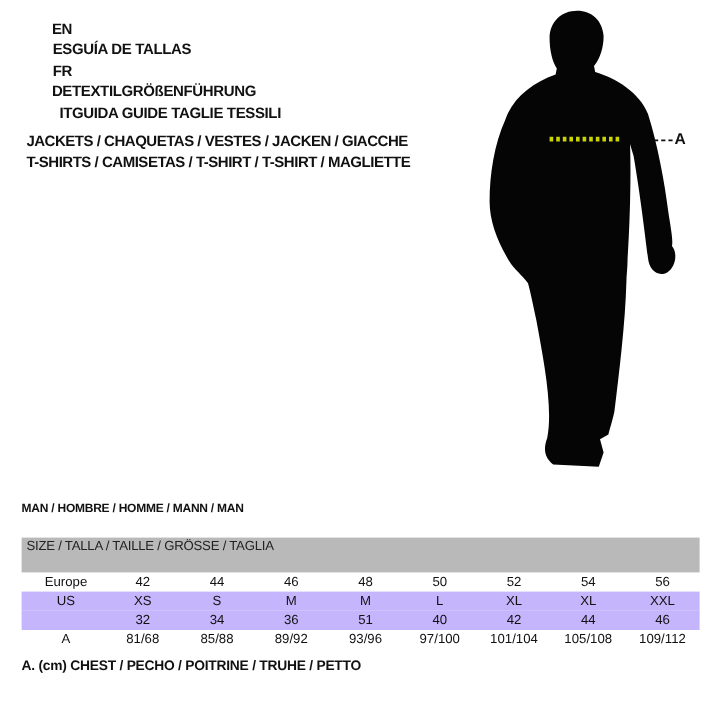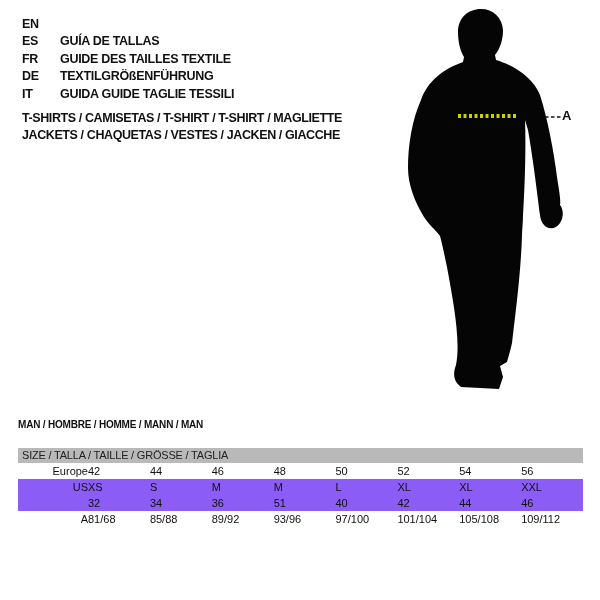--- a/index.html
+++ b/index.html
@@ -4,71 +4,70 @@
 <style>
   html,body{margin:0;padding:0;background:#ffffff;}
   #canvas{
     position:relative;width:600px;height:600px;background:#ffffff;
     font-family:"Liberation Sans","DejaVu Sans",sans-serif;
     color:#111;overflow:hidden;
   }
   
   .lang-block{position:absolute;left:22px;top:15px;}
   .lang-row{display:flex;height:17.5px;align-items:center;}
-  .lang-code{width:38px;font-size:12.5px;font-weight:bold;letter-spacing:-0.3px;}
+  .lang-code{width:38px;font-size:12.5px;font-weight:bold;letter-spacing:-0.3px;text-align:right;}
   .lang-label{font-size:12.5px;font-weight:bold;letter-spacing:-0.3px;white-space:nowrap;}
   
   .cat-block{position:absolute;left:22px;top:110px;}
   .cat-line{font-size:12.5px;font-weight:bold;letter-spacing:-0.4px;line-height:16.5px;white-space:nowrap;}
   
   .figure-wrap{position:absolute;left:395px;top:5px;width:175px;height:400px;}
   .figure-wrap svg{display:block;}
   .measure-label{position:absolute;left:167px;top:103px;font-size:13px;font-weight:600;}
   
   .section-title{position:absolute;left:18px;top:419px;font-size:10px;font-weight:bold;letter-spacing:-0.2px;}
   
   .size-table{position:absolute;left:18px;top:448px;width:565px;font-size:11px;}
-  .tbl-header{height:15px;line-height:15px;background:#b9b9b9;padding-left:4px;color:#222;letter-spacing:-0.2px;}
+  .tbl-header{height:29px;line-height:15px;background:#b9b9b9;padding-left:4px;color:#222;letter-spacing:-0.2px;}
   .tbl-row{display:grid;grid-template-columns:70px repeat(8,1fr);height:16px;line-height:16px;}
-  .tbl-row.shaded{background:#8b5cf6;}
-  .tbl-row .lbl{text-align:right;padding-left:4px;}
-  .tbl-row .val{text-align:left;}
+  .tbl-row.shaded{background:#c4b5fd;}
+  .tbl-row .lbl{text-align:center;padding-left:4px;}
+  .tbl-row .val{text-align:center;}
   
   .footnote{position:absolute;left:18px;top:549px;font-size:11.5px;font-weight:bold;letter-spacing:-0.2px;}
 </style>
 </head>
 <body>
 
 <div id="canvas">
 
   <div class="lang-block">
     <div class="lang-row">
       <span class="lang-code">EN</span>
     </div>
     <div class="lang-row">
       <span class="lang-code">ES</span>
       <span class="lang-label">GUÍA DE TALLAS</span>
     </div>
     <div class="lang-row">
       <span class="lang-code">FR</span>
-      <span class="lang-label">GUIDE DES TAILLES TEXTILE</span>
     </div>
     <div class="lang-row">
       <span class="lang-code">DE</span>
       <span class="lang-label">TEXTILGRÖßENFÜHRUNG</span>
     </div>
     <div class="lang-row">
       <span class="lang-code">IT</span>
       <span class="lang-label">GUIDA GUIDE TAGLIE TESSILI</span>
     </div>
   </div>
 
   <div class="cat-block">
+    <div class="cat-line">JACKETS / CHAQUETAS / VESTES / JACKEN / GIACCHE</div>
     <div class="cat-line">T-SHIRTS / CAMISETAS / T-SHIRT / T-SHIRT / MAGLIETTE</div>
-    <div class="cat-line">JACKETS / CHAQUETAS / VESTES / JACKEN / GIACCHE</div>
   </div>
 
   <div class="figure-wrap">
     <svg width="175" height="400" viewBox="0 0 175 400">
       <path fill="#050505" d="
         M86,4
         C98,4 107,12 108,25
         C108,35 105,44 100,50
         L101,55
         C118,60 138,72 145,90
@@ -147,14 +146,15 @@
       <span class="val">85/88</span>
       <span class="val">89/92</span>
       <span class="val">93/96</span>
       <span class="val">97/100</span>
       <span class="val">101/104</span>
       <span class="val">105/108</span>
       <span class="val">109/112</span>
     </div>
   </div>
 
+  <div class="footnote">A. (cm) CHEST / PECHO / POITRINE / TRUHE / PETTO</div>
 
 </div>
 
 </body></html>

